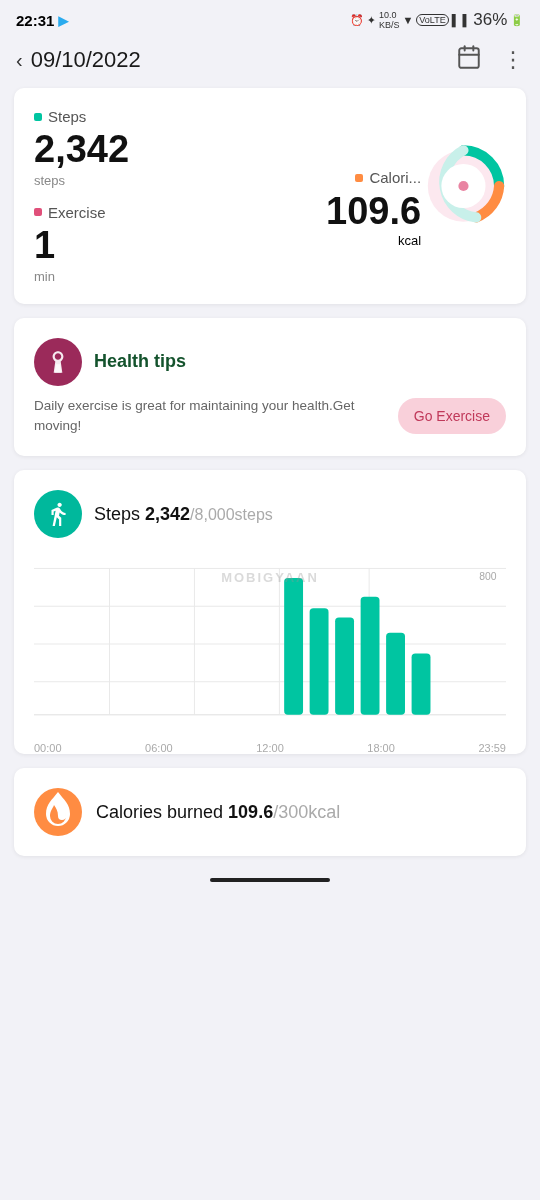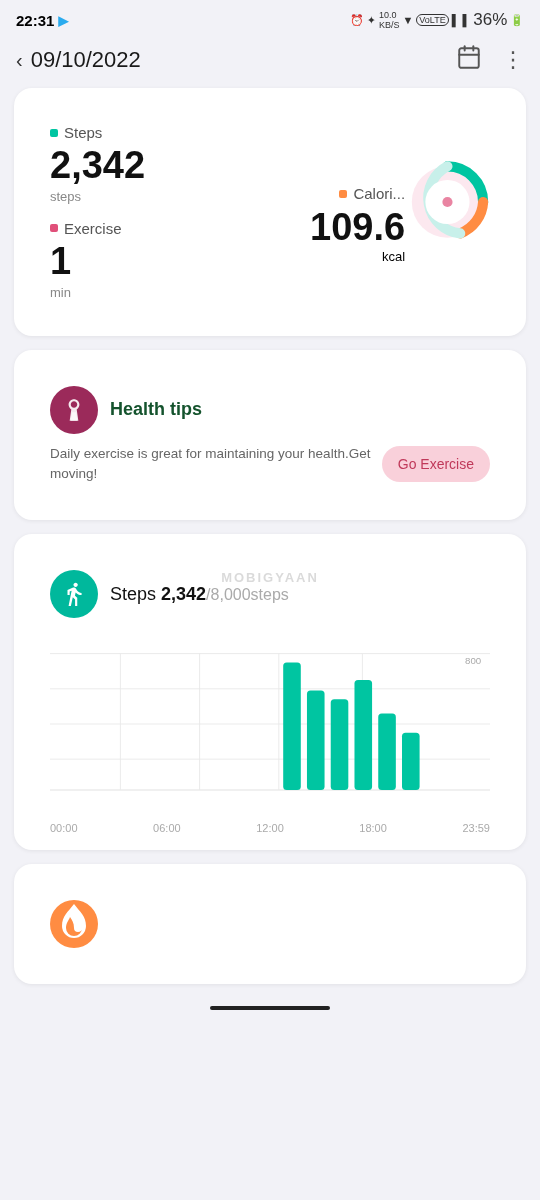--- a/index.html
+++ b/index.html
@@ -95,23 +95,23 @@
     }
     .day-item.active {
       background: #d0d0d8;
       color: #333;
       font-weight: 500;
     }
 
     
     .card {
       background: #fff;
-      border-radius: 18px;
+      border-radius: 10px;
       margin: 0 14px 14px;
-      padding: 36px;
+      padding: 20px;
       box-shadow: 0 1px 4px rgba(0,0,0,0.07);
     }
 
     
     .summary-card {
       display: flex;
       align-items: flex-start;
       justify-content: space-between;
     }
     .summary-left {
@@ -508,20 +508,24 @@
       </div>
     </div>
   </div>
 
   <div class="card calories-burned-card">
     <div class="calories-icon-circle">
       <svg viewBox="0 0 24 24" fill="white" xmlns="http://www.w3.org/2000/svg">
         <path d="M12 2C9 6 6 8 6 13a6 6 0 0012 0c0-5-3-7-6-11zm0 16a4 4 0 01-4-4c0-2.5 1.5-4 2-5.5 1 1.5 2 3 2 5.5a2 2 0 004 0c0-1-.3-2-.8-2.8.5.8.8 1.8.8 2.8a4 4 0 01-4 4z"></path>
       </svg>
     </div>
+    <div class="calories-burned-text">
+      <span>Calories burned</span>
+      <span class="cal-count"> 109.6</span><span class="cal-goal">/300kcal</span>
+    </div>
   </div>
 
   <div class="bottom-bar">
     <div class="bottom-indicator"></div>
   </div>
 
   <div class="watermark">MOBIGYAAN</div>
 
 </div>
 

